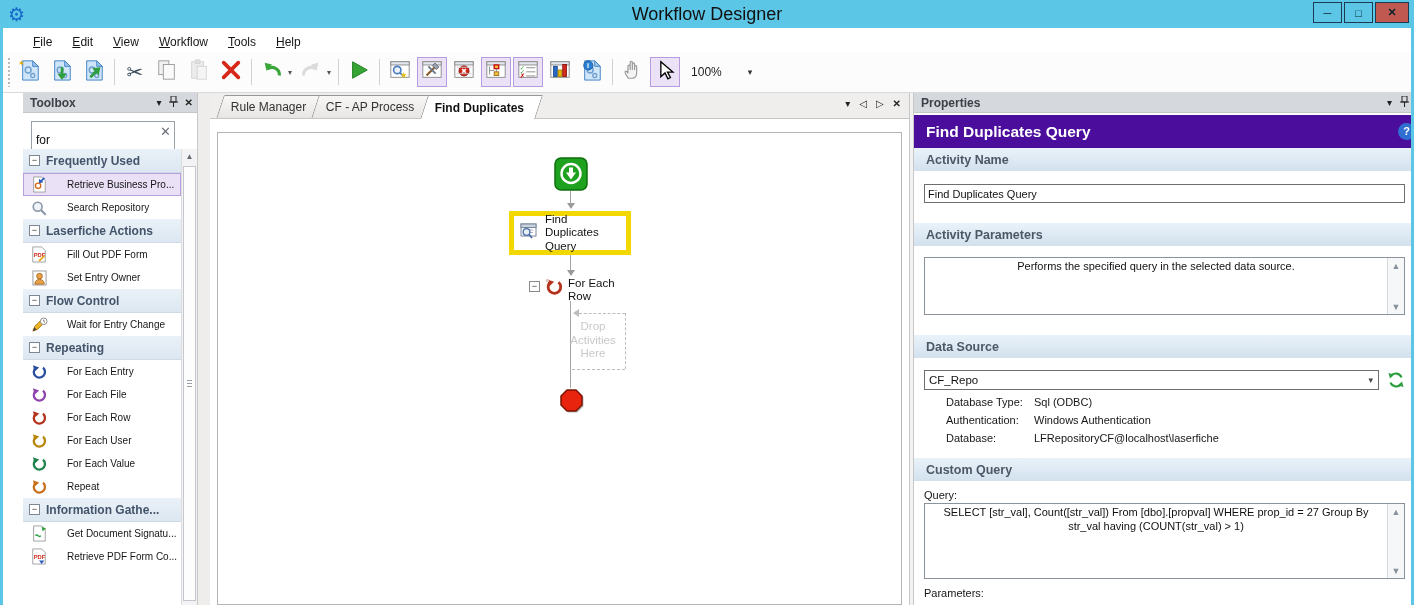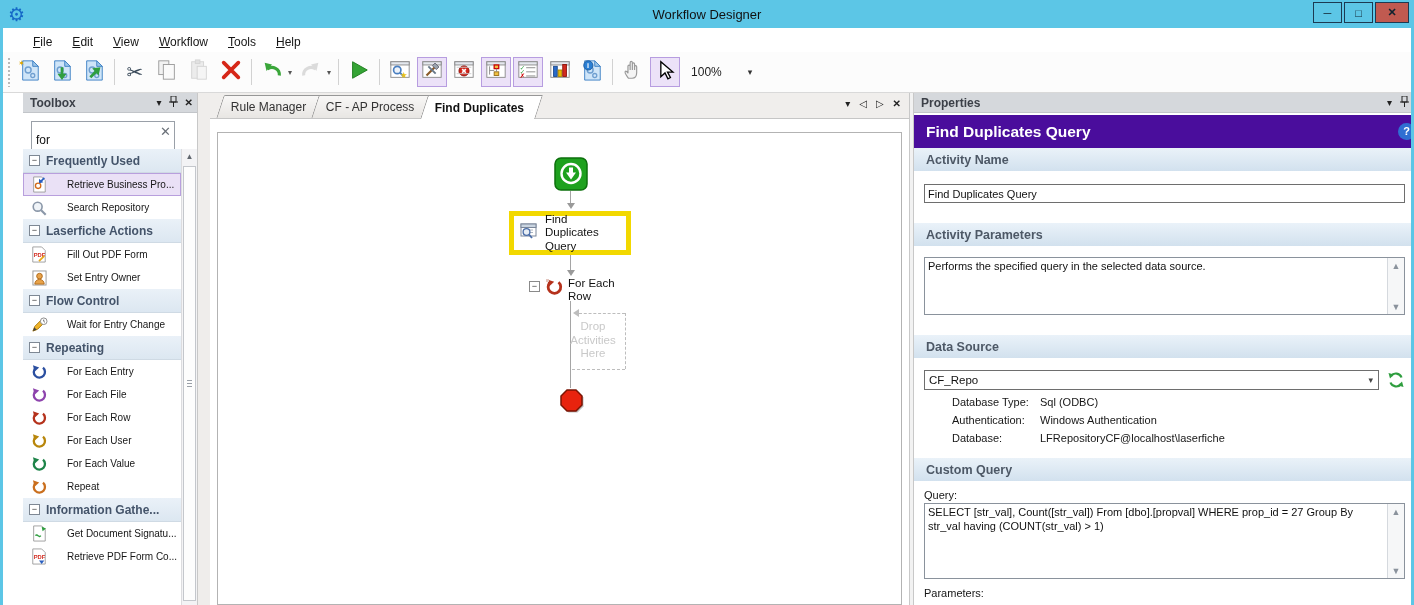--- a/index.html
+++ b/index.html
@@ -4,21 +4,21 @@
 <style>
   * { margin:0; padding:0; box-sizing:border-box; }
   html,body { width:1414px; height:605px; overflow:hidden; background:#fff;
     font-family:"Liberation Sans", sans-serif; }
   .window { position:relative; width:1414px; height:605px; overflow:hidden;
     border-left:3px solid #5cc6e6; border-right:3px solid #5cc6e6; background:#fff; }
 
   
   .titlebar { height:28px; background:#5cc6e6; position:relative; display:flex; align-items:center; }
   .app-icon { margin-left:5px; font-size:19px; color:#1569c7; line-height:1; }
-  .tb-title { position:absolute; left:0; right:0; text-align:center; font-size:13px; color:#111; }
+  .tb-title { position:absolute; left:0; right:0; text-align:center; font-size:18px; color:#111; }
   .winbtns { position:absolute; right:2px; top:2px; display:flex; }
   .winbtn { width:29px; height:21px; border:1px solid #1c3a52; margin-left:2px;
     display:flex; align-items:center; justify-content:center; font-size:11px; color:#10222e;
     background:#5cc6e6; font-weight:bold; }
   .winbtn.close { background:#c05a50; width:34px; }
 
   
   .menubar { height:24px; background:#fff; display:flex; align-items:flex-end; padding-left:20px; }
   .menu-item { font-size:12px; color:#161616; padding:3px 10px; }
   .menu-item u { text-decoration:underline; }
@@ -115,31 +115,31 @@
   .banner-title { font-size:15.5px; font-weight:bold; }
   .help-circle { position:absolute; right:-4px; top:8px; width:17px; height:17px; border-radius:50%;
     background:#2f6fd2; color:#fff; font-size:11px; font-weight:bold; text-align:center; line-height:17px; }
   .sec-head { height:23px; background:linear-gradient(#eaf2f9,#d2e1ee); display:flex; align-items:center;
     padding-left:12px; }
   .sec-head-label { font-size:12.5px; font-weight:bold; color:#4d5866; }
   .p-input { margin:13px 6px 0 10px; height:19px; border:1px solid #6e6e6e; font-size:11px; color:#111;
     display:flex; align-items:center; padding-left:3px; width:481px; }
   .p-textarea { margin:11px 6px 0 10px; height:58px; border:1px solid #8a929c; position:relative;
     font-size:11px; color:#111; }
-  .p-textarea .txt { padding:2px 20px 0 3px; line-height:1.25; }
+  .p-textarea .txt { padding:2px 20px 0 3px; line-height:1.25;text-align:center; }
   .ta-scroll { position:absolute; top:0; bottom:0; right:0; width:17px; border-left:1px solid #d5d9de; background:#f6f7f8; }
   .ta-up,.ta-down { position:absolute; left:0; right:0; height:15px; color:#8a929c; font-size:9px;
     display:flex; align-items:center; justify-content:center; }
   .ta-up { top:0; } .ta-down { bottom:0; }
   .selectrow { margin:12px 6px 0 10px; display:flex; align-items:center; }
   .p-select { height:20px; border:1px solid #6e6e6e; flex:1; position:relative; font-size:11.5px;
     color:#111; display:flex; align-items:center; padding-left:4px; }
   .p-select .sel-caret { position:absolute; right:5px; top:4px; font-size:9px; color:#444; }
   .refresh { margin-left:8px; width:18px; height:18px; flex:none; }
-  .kv { display:flex; margin:6px 0 0 18px; font-size:11px; color:#161616;padding-left:20px; }
+  .kv { display:flex; margin:6px 0 0 12px; font-size:11px; color:#161616;padding-left:20px; }
   .kv .k { width:88px; flex:none; }
   .q-label { margin:8px 0 2px 10px; font-size:11px; color:#161616; }
   .q-area { margin:0 6px 0 10px; height:76px; } .gap14 { height:14px; } .gap20 { height:20px; }
 </style>
 </head>
 <body>
 
 <div class="window">
 
   <div class="titlebar">

